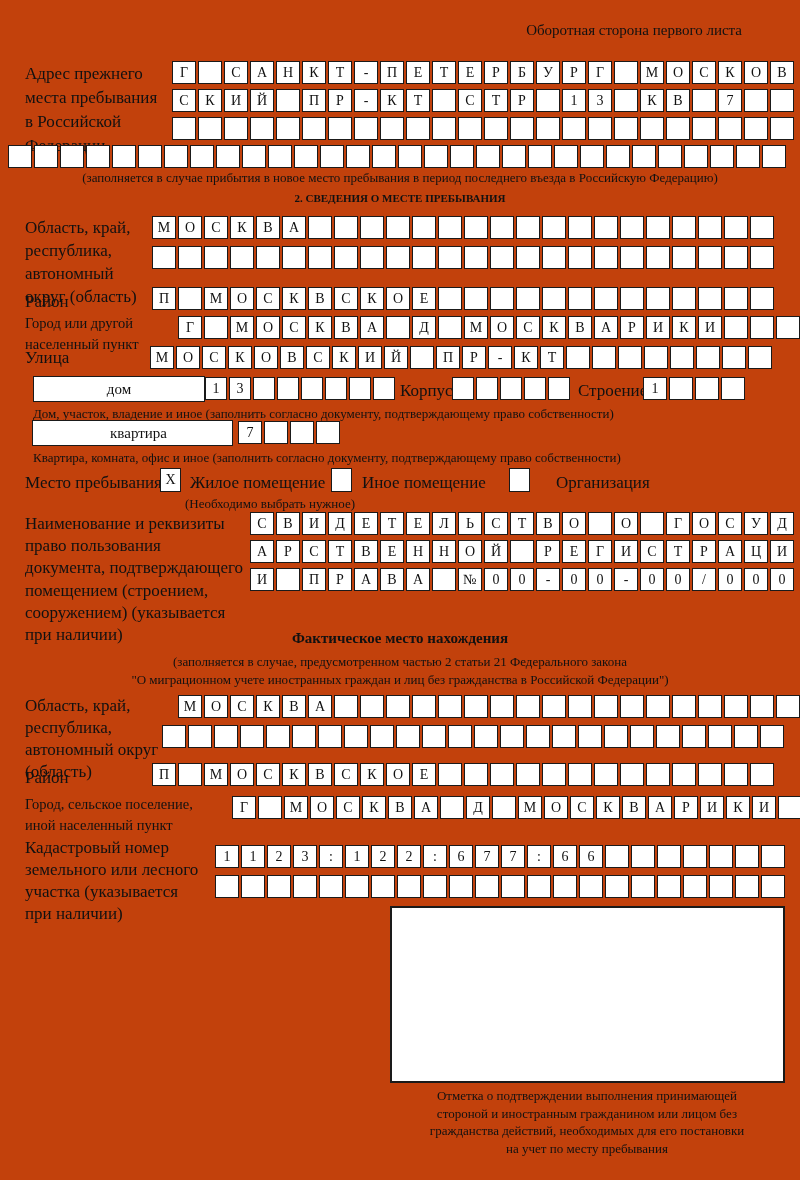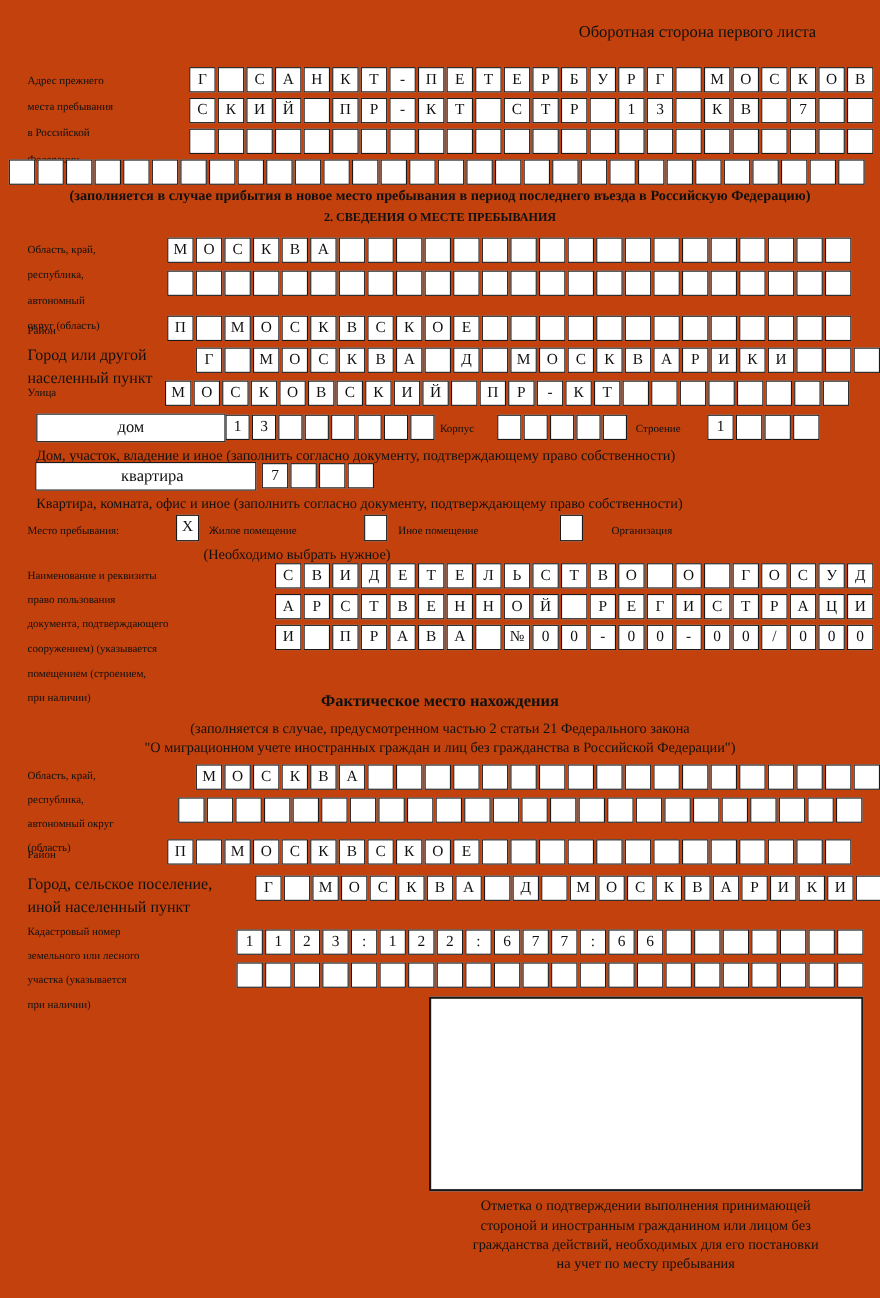--- a/index.html
+++ b/index.html
@@ -1,19 +1,19 @@
 <!DOCTYPE html>
 <html><head>
 <meta charset="utf-8">
 <style>
   html,body{margin:0;padding:0;background:#ffffff;}
   .page{position:relative;width:800px;height:1180px;background:#c2410c;
         font-family:"Liberation Serif","DejaVu Serif",serif;color:#111;overflow:hidden;}
   .abs{position:absolute;}
-  .lbl{font-size:10px;line-height:24px;color:#111;}
+  .lbl{font-size:17px;line-height:24px;color:#111;}
   .cellrow{position:absolute;display:flex;gap:2px;}
   .cell{box-sizing:border-box;width:24px;height:23px;border:1.6px solid #1a1a1a;
         display:flex;align-items:center;justify-content:center;
         font-size:14px;line-height:1;background:#fff;}
   .cellrow.sm .cell{width:22px;}
   .title{font-weight:bold;font-size:11px;text-align:center;width:800px;left:0;}
   .cap{font-size:13px;color:#111;}
   .capc{font-size:13px;text-align:center;width:800px;left:0;}
   .wbox{box-sizing:border-box;border:1.8px solid #1a1a1a;display:flex;align-items:center;
         justify-content:center;font-size:15px;background:#fff;}
@@ -139,21 +139,21 @@
       <span class="cell"></span>
       <span class="cell"></span>
       <span class="cell"></span>
       <span class="cell"></span>
       <span class="cell"></span>
       <span class="cell"></span>
       <span class="cell"></span>
       <span class="cell"></span>
       <span class="cell"></span>
     </div>
-  <div class="abs capc" style="top:170px;font-weight:bold;">(заполняется в случае прибытия в новое место пребывания в период последнего въезда в Российскую Федерацию)</div>
+  <div class="abs capc" style="top:170px;">(заполняется в случае прибытия в новое место пребывания в период последнего въезда в Российскую Федерацию)</div>
 
   <div class="abs title" style="top:192px;">2. СВЕДЕНИЯ О МЕСТЕ ПРЕБЫВАНИЯ</div>
 
   <div class="abs lbl lines" style="left:25px;top:216px;line-height:23px;">
       <div class="ln">Область, край,</div>
       <div class="ln">республика,</div>
       <div class="ln">автономный</div>
       <div class="ln">округ (область)</div>
     </div>
   <div class="cellrow" style="left:152px;top:216px;">
@@ -339,22 +339,22 @@
   <div class="abs chk" style="left:331px;top:468px;"></div>
   <div class="abs lbl" style="left:362px;top:471px;">Иное помещение</div>
   <div class="abs chk" style="left:509px;top:468px;"></div>
   <div class="abs lbl" style="left:556px;top:471px;">Организация</div>
   <div class="abs cap ctr" style="left:130px;top:496px;width:280px;">(Необходимо выбрать нужное)</div>
 
   <div class="abs lbl lines" style="left:25px;top:513px;line-height:22.2px;">
       <div class="ln">Наименование и реквизиты</div>
       <div class="ln">право пользования</div>
       <div class="ln">документа, подтверждающего</div>
+      <div class="ln">помещением (строением,</div>
       <div class="ln">сооружением) (указывается</div>
-      <div class="ln">помещением (строением,</div>
       <div class="ln">при наличии)</div>
     </div>
   <div class="cellrow" style="left:250px;top:512px;">
       <span class="cell">С</span>
       <span class="cell">В</span>
       <span class="cell">И</span>
       <span class="cell">Д</span>
       <span class="cell">Е</span>
       <span class="cell">Т</span>
       <span class="cell">Е</span>

